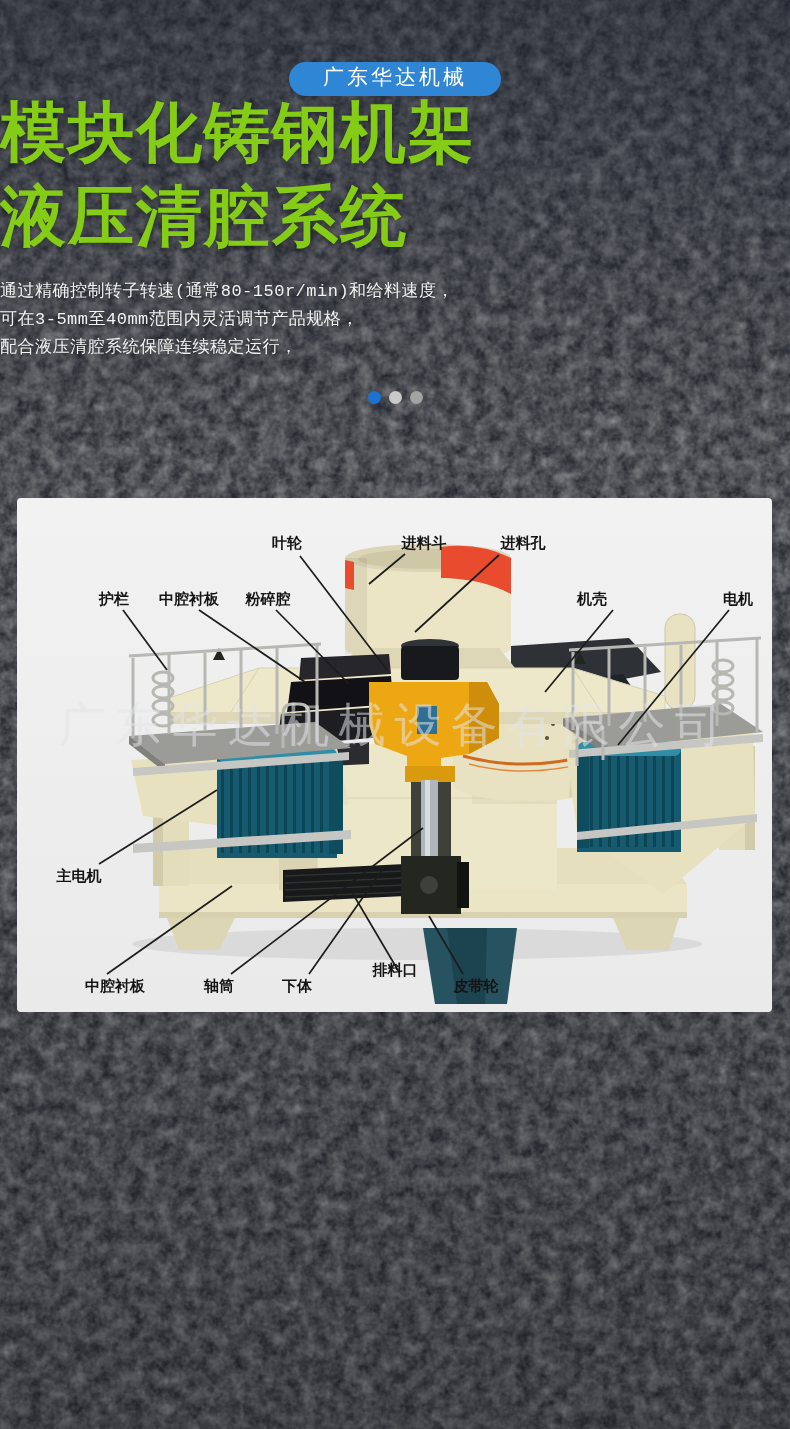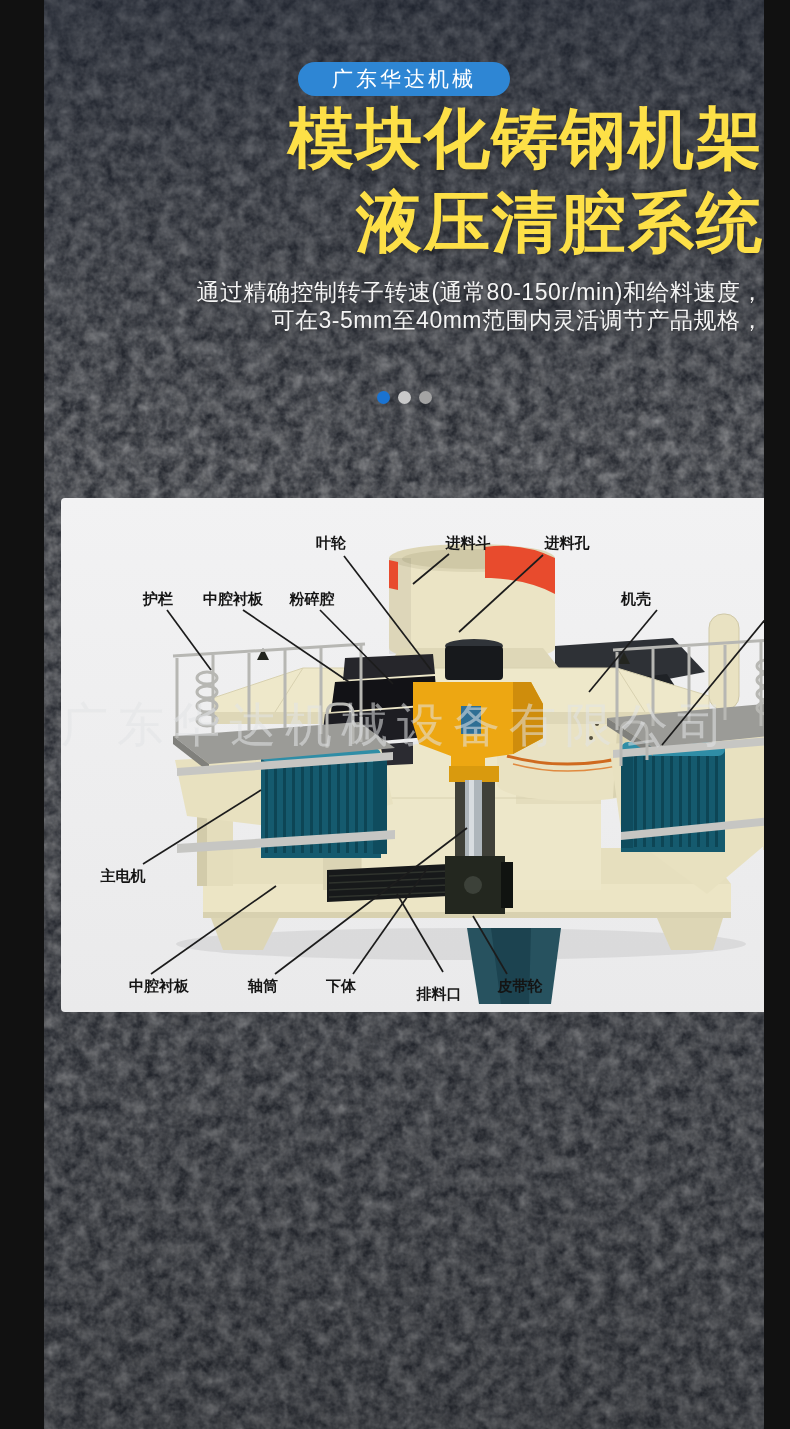--- a/index.html
+++ b/index.html
@@ -1,39 +1,39 @@
 <!DOCTYPE html>
 <html><head>
 <meta charset="utf-8">
 <style>
   html,body{margin:0;padding:0;background:#111;}
-  .page{position:relative;width:720px;height:1429px;overflow:hidden;
-        font-family:Liberation Sans, sans-serif;background:#24272e;margin-left:44px;}
+  .page{position:relative;width:790px;height:1429px;overflow:hidden;
+        font-family:Liberation Mono, monospace;background:#24272e;}
   .bg{position:absolute;left:0;top:0;width:790px;height:1429px;display:block;}
   
   .badge{position:absolute;left:50%;top:62px;transform:translateX(-50%);
          height:34px;line-height:34px;padding:0 34px;border-radius:17px;
          background:#2e86d4;color:#fff;font-size:21px;letter-spacing:3px;white-space:nowrap;}
-  .title{position:absolute;left:0;right:0;top:96px;text-align:right;color:#fde047;
+  .title{position:absolute;left:0;right:0;top:96px;text-align:left;color:#84cc16;
          font-size:66px;line-height:84px;font-weight:900;letter-spacing:2px;
          text-shadow:0 2px 5px rgba(0,0,0,0.35);}
-  .desc{position:absolute;left:0;right:0;top:278px;text-align:right;color:#f4f4f4;
-        font-size:23px;line-height:28px;letter-spacing:0.5px;
+  .desc{position:absolute;left:0;right:0;top:278px;text-align:left;color:#f4f4f4;
+        font-size:17px;line-height:28px;letter-spacing:0.5px;
         text-shadow:0 1px 3px rgba(0,0,0,0.4);}
   .dots{position:absolute;left:0;right:0;top:391px;display:flex;justify-content:center;gap:8px;}
   .dot{width:13px;height:13px;border-radius:50%;display:inline-block;cursor:pointer;}
   .dot.active{background:#1a73d1;}
   .dot.d2{background:#c9c9c9;}
   .dot.d3{background:#a3a3a3;}
   
   .panel{position:absolute;left:17px;top:498px;width:755px;height:514px;border-radius:4px;
          background:linear-gradient(#f2f2f3,#eaeaeb);overflow:hidden;}
   .machine,.leaders{position:absolute;left:0;top:0;width:755px;height:514px;display:block;}
   .leaders{pointer-events:none;}
-  .watermark{position:absolute;left:0;right:0;top:196px;white-space:nowrap;
+  .watermark{position:absolute;left:0;right:0;top:196px;text-align:center;white-space:nowrap;
              font-size:47px;letter-spacing:9px;color:rgba(225,227,229,0.55);font-weight:500;}
   .plabel{position:absolute;transform:translate(-50%,-50%);font-size:15px;font-weight:700;
           color:#141414;white-space:nowrap;}
 </style>
 </head>
 <body>
 
 <div class="page">
 
   <svg class="bg" width="790" height="1429">
@@ -65,20 +65,21 @@
   </svg>
 
   <div class="badge">广东华达机械</div>
   <div class="title">
     <div>模块化铸钢机架</div>
     <div>液压清腔系统</div>
   </div>
   <div class="desc">
     <div>通过精确控制转子转速(通常80-150r/min)和给料速度，</div>
     <div>可在3-5mm至40mm范围内灵活调节产品规格，</div>
+    <div>配合液压清腔系统保障连续稳定运行，</div>
   </div>
   <div class="dots">
     <span class="dot active"></span>
     <span class="dot d2"></span>
     <span class="dot d3"></span>
   </div>
 
   <div class="panel">
 
     <svg class="machine" viewBox="0 0 755 514">
@@ -259,16 +260,16 @@
     <div class="plabel" style="left:506px;top:45px">进料孔</div>
     <div class="plabel" style="left:97px;top:101px">护栏</div>
     <div class="plabel" style="left:172px;top:101px">中腔衬板</div>
     <div class="plabel" style="left:251px;top:101px">粉碎腔</div>
     <div class="plabel" style="left:575px;top:101px">机壳</div>
     <div class="plabel" style="left:721px;top:101px">电机</div>
     <div class="plabel" style="left:62px;top:378px">主电机</div>
     <div class="plabel" style="left:98px;top:488px">中腔衬板</div>
     <div class="plabel" style="left:202px;top:488px">轴筒</div>
     <div class="plabel" style="left:280px;top:488px">下体</div>
-    <div class="plabel" style="left:378px;top:496px">排料口</div>
+    <div class="plabel" style="left:378px;top:472px">排料口</div>
     <div class="plabel" style="left:459px;top:488px">皮带轮</div>
   </div>
 </div>
 
 </body></html>

